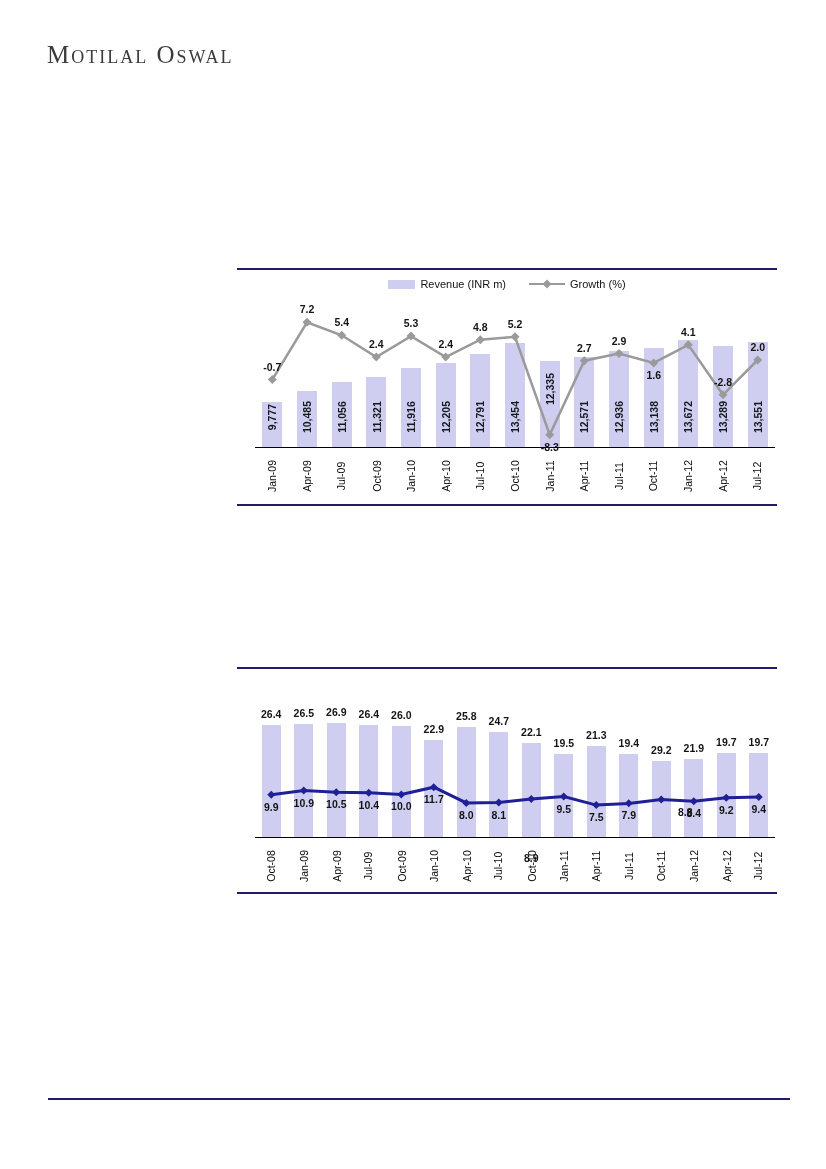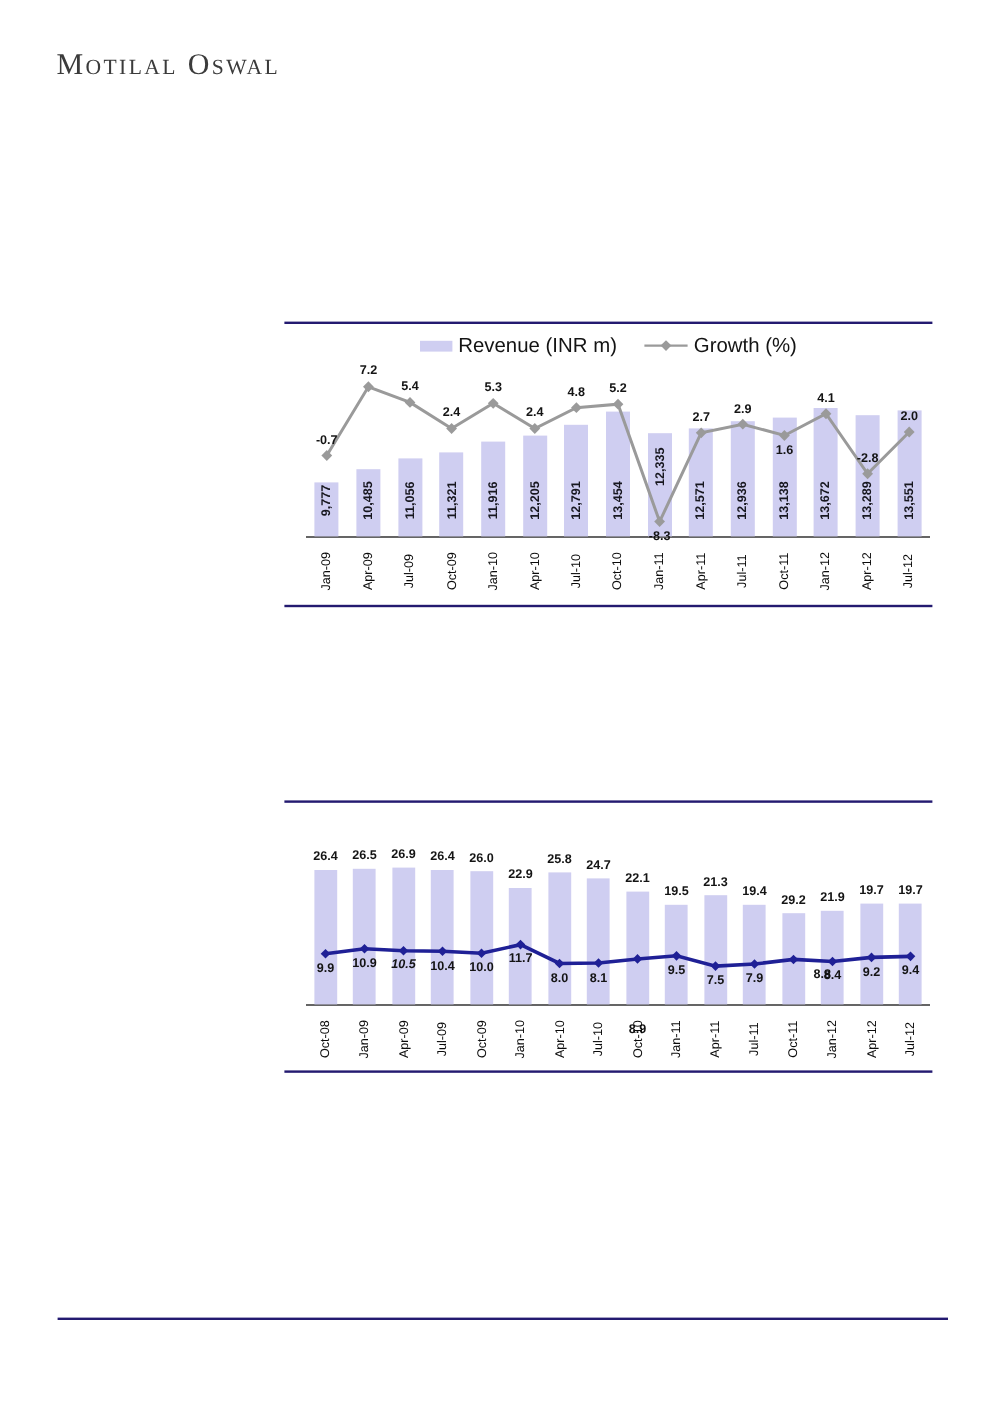--- a/index.html
+++ b/index.html
@@ -8,21 +8,21 @@
 
   .logo{position:absolute;left:47px;top:41px;font-family:"Liberation Serif",serif;
         font-variant:small-caps;font-size:25px;letter-spacing:2px;color:#3b3b3b;}
 
   .chart{position:absolute;left:237px;width:540px;box-sizing:border-box;
          border-top:2px solid #231a70;border-bottom:2px solid #231a70;}
   .chart1{top:268px;height:238px;}
   .chart2{top:667px;height:227px;}
 
   .legend{display:flex;justify-content:center;align-items:center;gap:23px;
-          margin-top:8px;font-size:17px;color:#141414;}
+          margin-top:8px;font-size:11px;color:#141414;}
   .legend-item{display:flex;align-items:center;gap:5px;}
   .bar-swatch{display:inline-block;width:27px;height:9px;background:#cfcef1;}
   .line-swatch{display:inline-block;overflow:visible;}
 
   .plot{position:absolute;left:18px;width:520px;border-bottom:1.5px solid #000;}
   .chart1 .plot{top:32px;height:145px;}
   .chart2 .plot{top:36px;height:132px;}
 
   .bar{position:absolute;bottom:0;}
   .plot svg{position:absolute;left:0;top:0;overflow:visible;pointer-events:none;}
@@ -254,21 +254,21 @@
           <path d="M308.75 87.54838709677419 L312.75 91.54838709677419 L308.75 95.54838709677419 L304.75 91.54838709677419 Z" fill="#1f2096"></path>
           <path d="M341.25 96.06451612903226 L345.25 100.06451612903226 L341.25 104.06451612903226 L337.25 100.06451612903226 Z" fill="#1f2096"></path>
           <path d="M373.75 94.36129032258066 L377.75 98.36129032258066 L373.75 102.36129032258066 L369.75 98.36129032258066 Z" fill="#1f2096"></path>
           <path d="M406.25 90.52903225806452 L410.25 94.52903225806452 L406.25 98.52903225806452 L402.25 94.52903225806452 Z" fill="#1f2096"></path>
           <path d="M438.75 92.23225806451612 L442.75 96.23225806451612 L438.75 100.23225806451612 L434.75 96.23225806451612 Z" fill="#1f2096"></path>
           <path d="M471.25 88.8258064516129 L475.25 92.8258064516129 L471.25 96.8258064516129 L467.25 92.8258064516129 Z" fill="#1f2096"></path>
           <path d="M503.75 87.97419354838709 L507.75 91.97419354838709 L503.75 95.97419354838709 L499.75 91.97419354838709 Z" fill="#1f2096"></path>
         </svg>
         <div class="llabel" style="left: -5.8px; top: 95.8px;">9.9</div>
         <div class="llabel" style="left: 26.8px; top: 91.6px;">10.9</div>
-        <div class="llabel" style="left: 59.3px; top: 93.3px; font-style: italic;">10.5</div>
+        <div class="llabel" style="left: 59.3px; top: 93.3px;">10.5</div>
         <div class="llabel" style="left: 91.8px; top: 93.7px;">10.4</div>
         <div class="llabel" style="left: 124.3px; top: 95.4px;">10.0</div>
         <div class="llabel" style="left: 156.8px; top: 88.2px;">11.7</div>
         <div class="llabel" style="left: 189.3px; top: 103.9px;">8.0</div>
         <div class="llabel" style="left: 221.8px; top: 103.5px;">8.1</div>
         <div class="llabel" style="left: 254.3px; top: 115px; margin-top: 32px;">8.9</div>
         <div class="llabel" style="left: 286.8px; top: 97.5px;">9.5</div>
         <div class="llabel" style="left: 319.3px; top: 106.1px;">7.5</div>
         <div class="llabel" style="left: 351.8px; top: 104.4px;">7.9</div>
         <div class="llabel" style="left: 384.3px; top: 100.5px; padding-left: 24px;">8.8</div>

